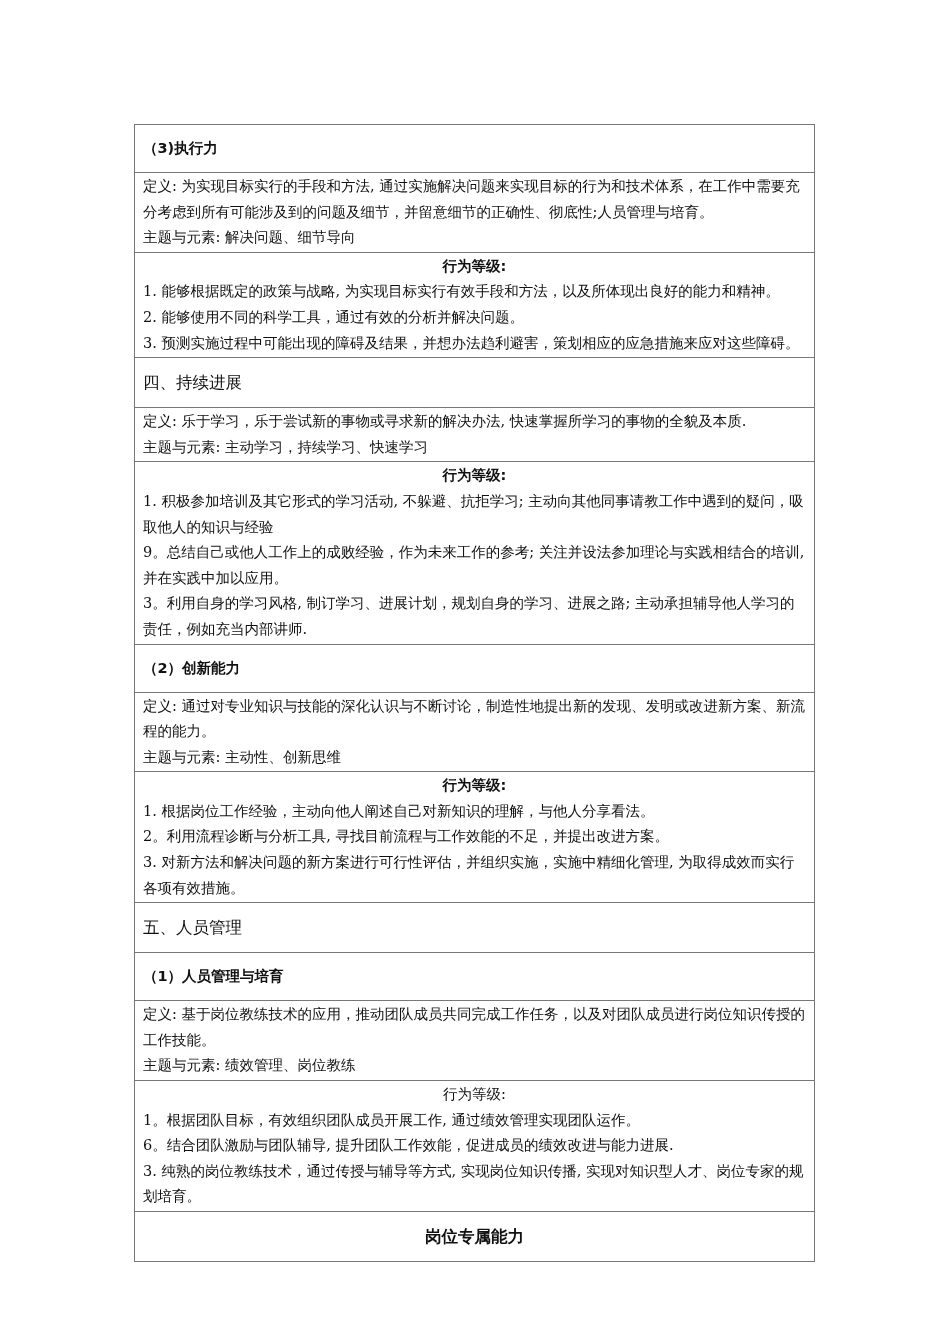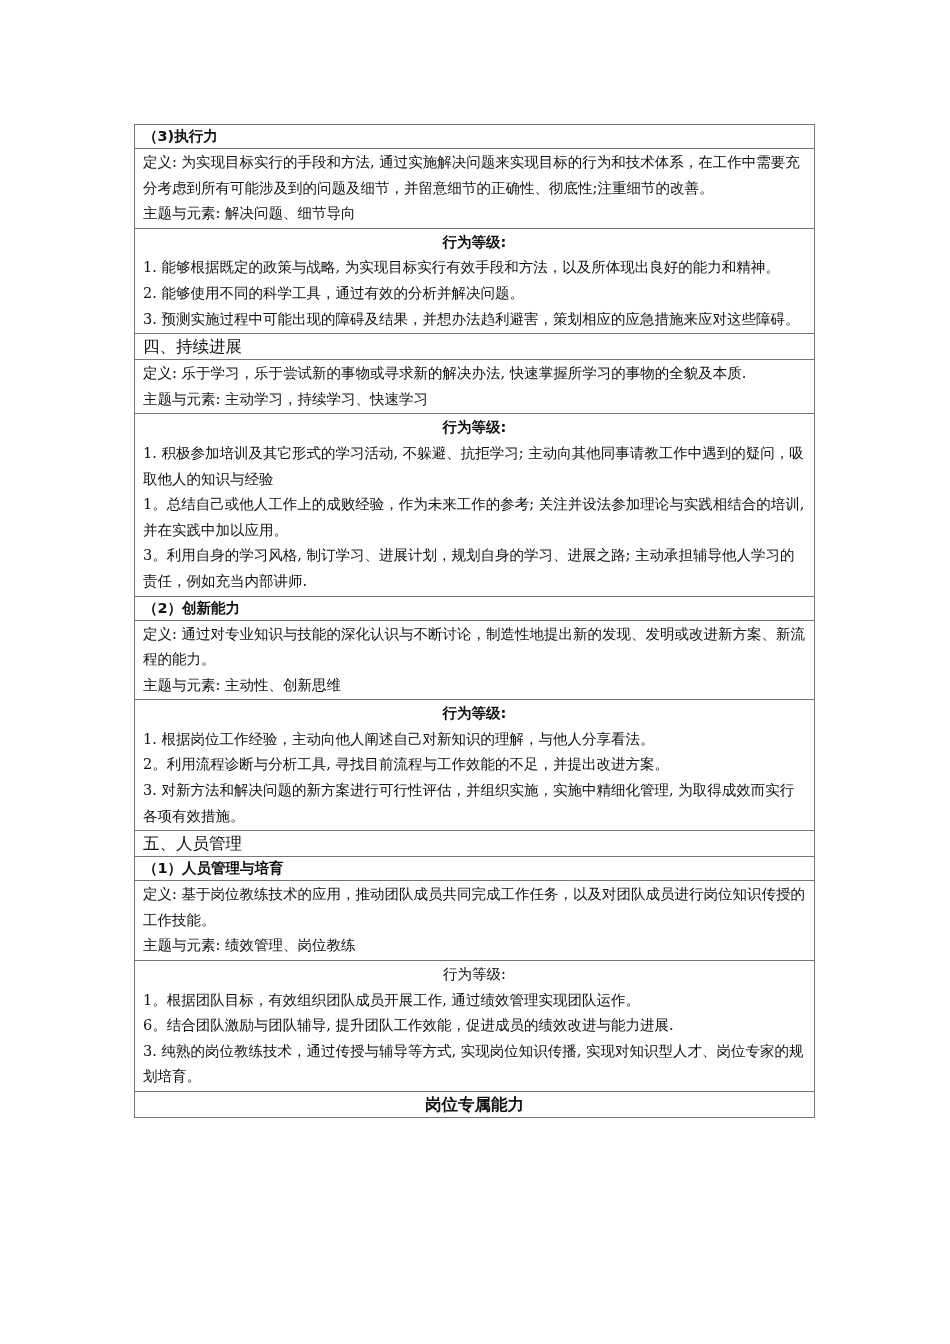--- a/index.html
+++ b/index.html
@@ -1,40 +1,40 @@
 <!DOCTYPE html>
 <html><head>
   <meta charset="utf-8">
   <style>
     html, body { margin: 0; padding: 0; background: #ffffff; }
     body { width: 950px; height: 1344px; position: relative; font-family: "DejaVu Serif", serif; color: #111; }
     .page { position: absolute; left: 134px; top: 124px; width: 681px; }
     table { width: 100%; border-collapse: collapse; border: 1.5px solid #666; }
-    td { border: 1.5px solid #777; padding: 0 8px; font-size: 14.5px; line-height: 25.6px; vertical-align: top; }
+    td { border: 1.5px solid #777; padding: 12px 8px; font-size: 14.5px; line-height: 25.6px; vertical-align: top; }
     .sub { font-weight: bold; height: 23px; line-height: 23px; font-family: "DejaVu Sans", sans-serif; font-size: 14.5px; }
     .sec { font-weight: normal; font-size: 16.5px; height: 25px; line-height: 25px; font-family: "DejaVu Sans", sans-serif; }
     .lvl-title { font-weight: bold; font-family: "DejaVu Sans", sans-serif; text-align: center; }
     .lvl-title.plain { font-weight: normal; font-family: "DejaVu Serif", serif; }
     .center { text-align: center; font-weight: bold; font-size: 16.5px; font-family: "DejaVu Sans", sans-serif; height: 25px; line-height: 25px; }
     p { margin: 0; }
     .cell-pad { padding-top: 1px; padding-bottom: 1px; }
   </style>
 </head>
 <body>
 
 <div class="page">
   <table>
 
     <tbody>
         <tr>
           <td class="sub">（3)执行力</td>
         </tr>
     <tr>
           <td class="cell-pad">
-      <p>定义: 为实现目标实行的手段和方法, 通过实施解决问题来实现目标的行为和技术体系，在工作中需要充分考虑到所有可能涉及到的问题及细节，并留意细节的正确性、彻底性;注重细节的改善。</p>
+      <p>定义: 为实现目标实行的手段和方法, 通过实施解决问题来实现目标的行为和技术体系，在工作中需要充分考虑到所有可能涉及到的问题及细节，并留意细节的正确性、彻底性;人员管理与培育。</p>
       <p>主题与元素: 解决问题、细节导向</p>
     </td>
         </tr>
     <tr>
           <td class="cell-pad">
       <p class="lvl-title">行为等级:</p>
       <p>1. 能够根据既定的政策与战略, 为实现目标实行有效手段和方法，以及所体现出良好的能力和精神。</p>
       <p>2. 能够使用不同的科学工具，通过有效的分析并解决问题。</p>
       <p>3. 预测实施过程中可能出现的障碍及结果，并想办法趋利避害，策划相应的应急措施来应对这些障碍。</p>
     </td>
@@ -47,21 +47,21 @@
     <tr>
           <td class="cell-pad">
       <p>定义: 乐于学习，乐于尝试新的事物或寻求新的解决办法, 快速掌握所学习的事物的全貌及本质.</p>
       <p>主题与元素: 主动学习，持续学习、快速学习</p>
     </td>
         </tr>
     <tr>
           <td class="cell-pad">
       <p class="lvl-title">行为等级:</p>
       <p>1. 积极参加培训及其它形式的学习活动, 不躲避、抗拒学习; 主动向其他同事请教工作中遇到的疑问，吸取他人的知识与经验</p>
-      <p>1。总结自己或他人工作上的成败经验，作为未来工作的参考; 关注并设法参加理论与实践相结合的培训, 并在实践中加以应用。</p>
+      <p>9。总结自己或他人工作上的成败经验，作为未来工作的参考; 关注并设法参加理论与实践相结合的培训, 并在实践中加以应用。</p>
       <p>3。利用自身的学习风格, 制订学习、进展计划，规划自身的学习、进展之路; 主动承担辅导他人学习的责任，例如充当内部讲师.</p>
     </td>
         </tr>
 
     <tr>
           <td class="sub">（2）创新能力</td>
         </tr>
     <tr>
           <td class="cell-pad">
       <p>定义: 通过对专业知识与技能的深化认识与不断讨论，制造性地提出新的发现、发明或改进新方案、新流程的能力。</p>

